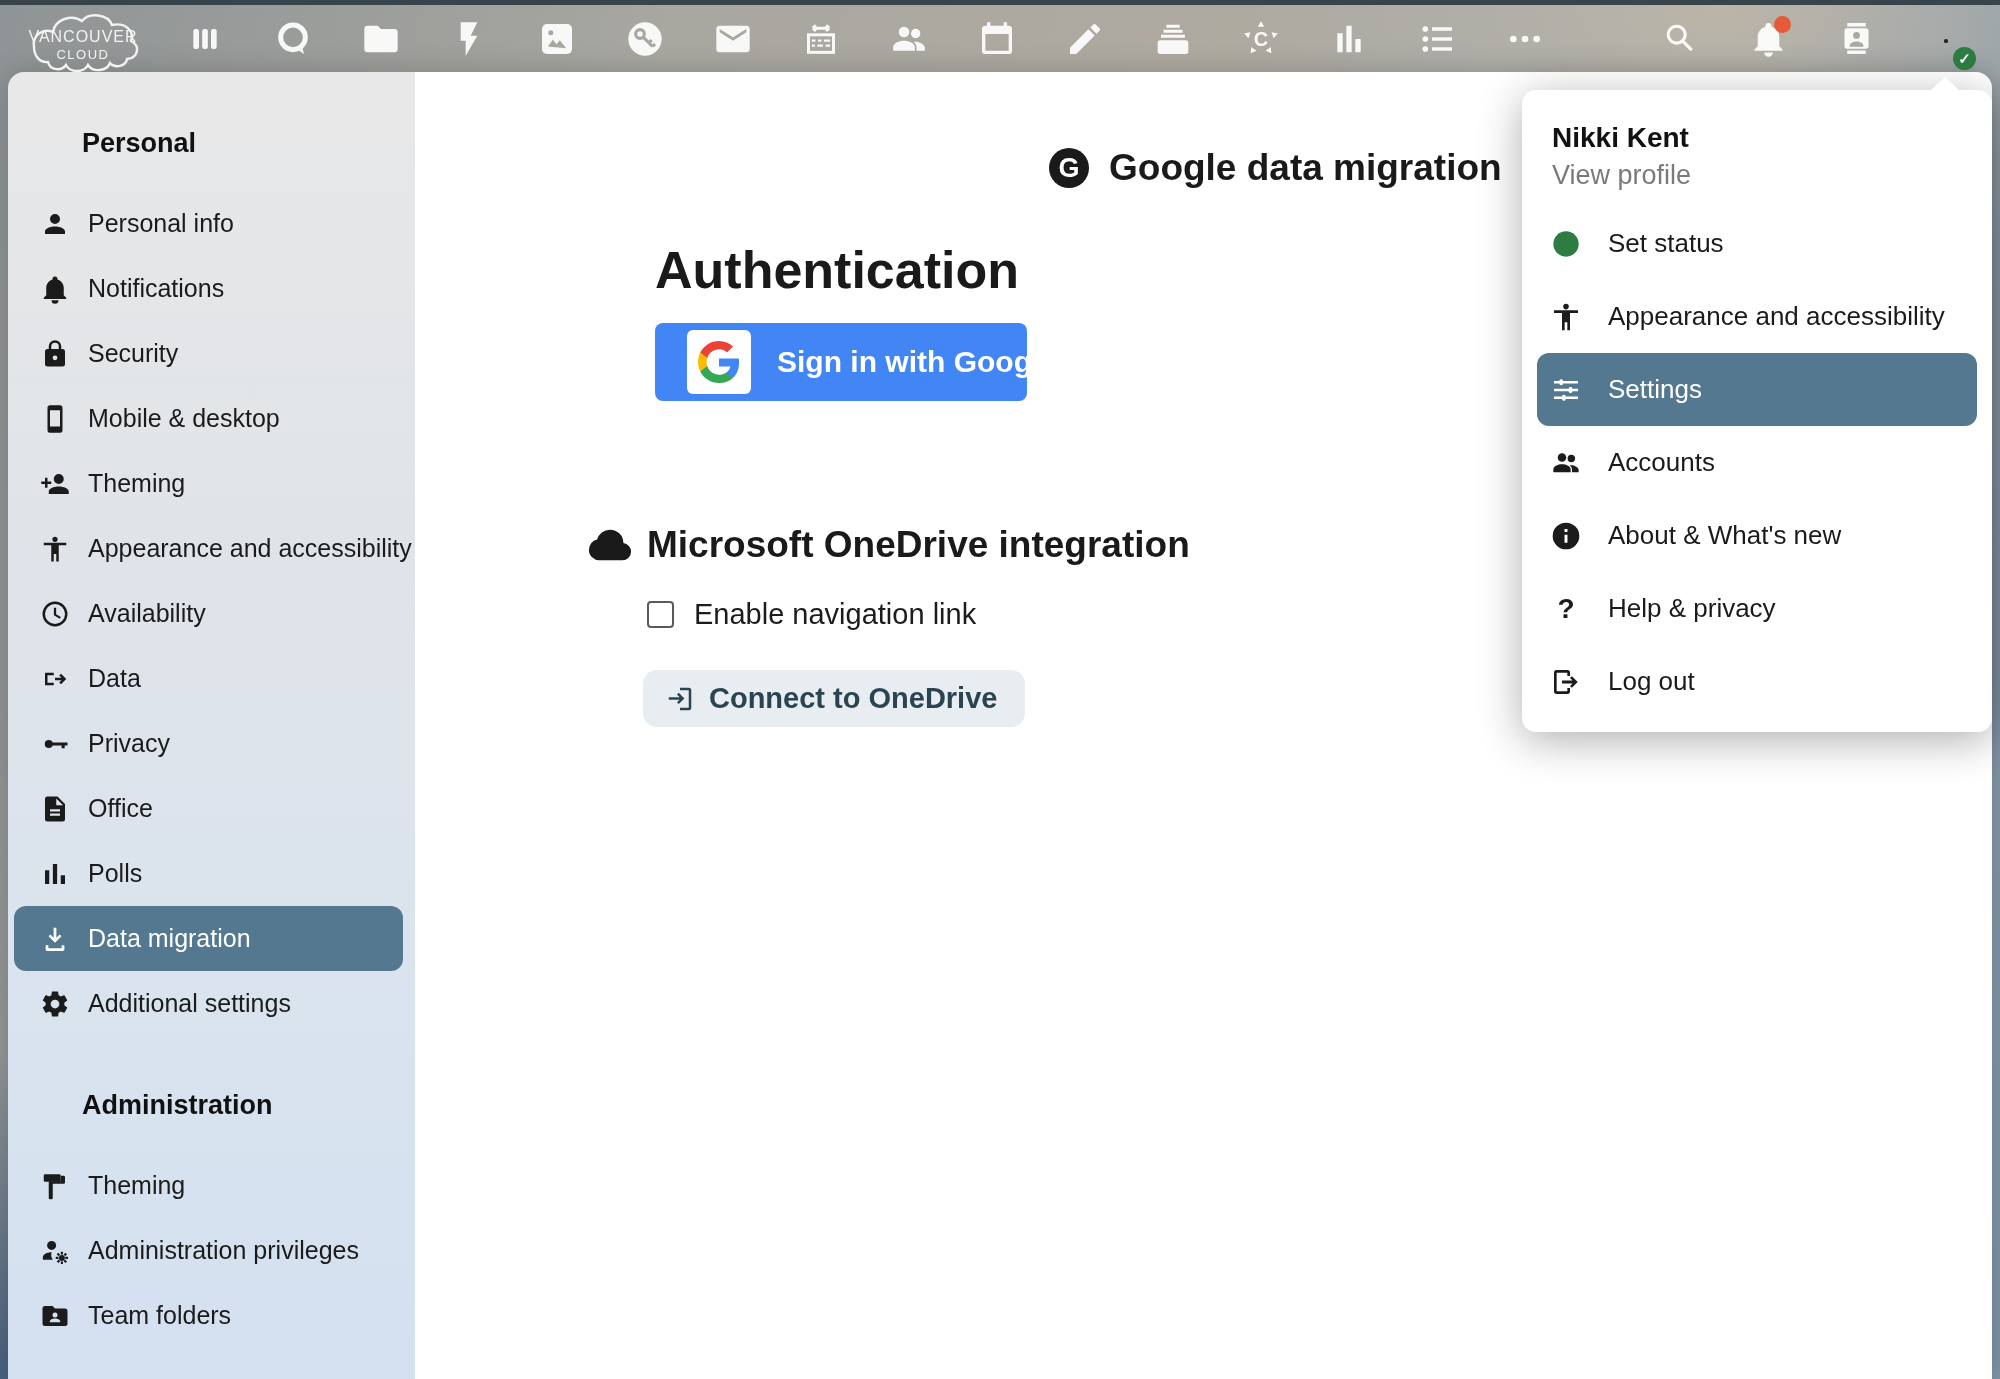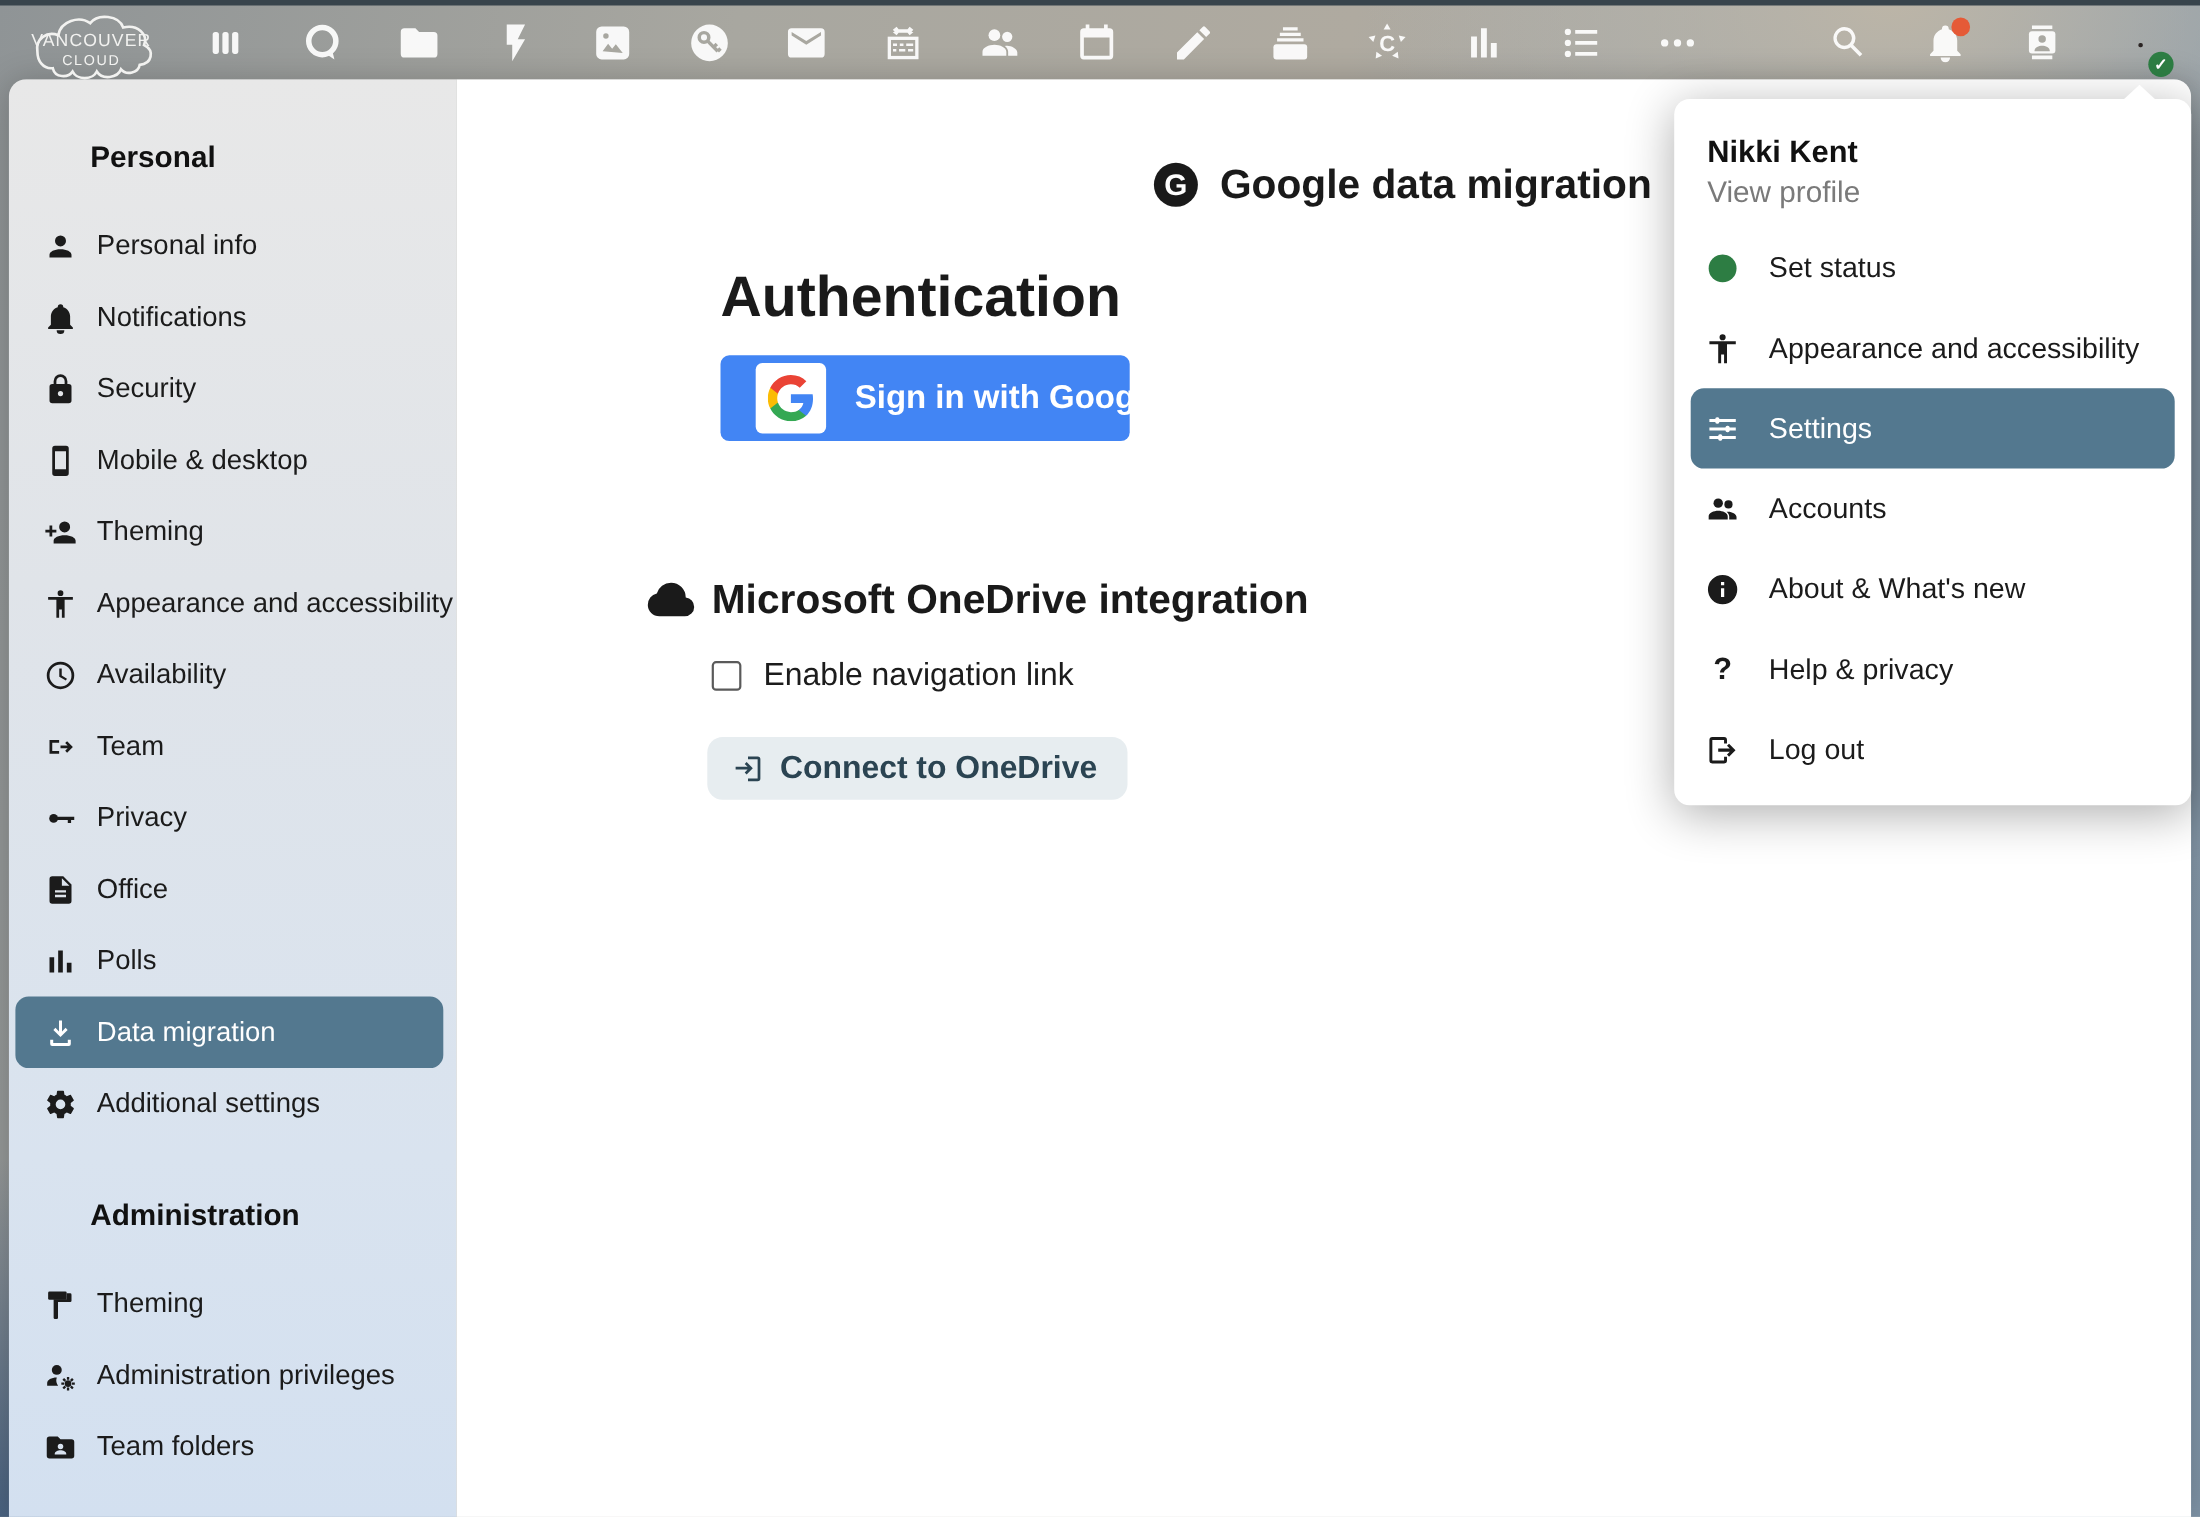--- a/index.html
+++ b/index.html
@@ -275,21 +275,21 @@
         <div class="nav-item">
           <svg class="ic" viewBox="0 0 24 24" fill="currentColor" aria-hidden="true">
             <path d="M12 2a10 10 0 1 1 0 20 10 10 0 0 1 0-20zm0 2a8 8 0 1 0 0 16 8 8 0 0 0 0-16zm.9 3v5.1l3.8 2.3-.8 1.3L11.1 13V7z"></path>
           </svg>
           <span>Availability</span>
         </div>
         <div class="nav-item">
           <svg class="ic" viewBox="0 0 24 24" fill="currentColor" aria-hidden="true">
             <path d="M4 7v10h7v-2H6V9h5V7H4zm8 4h5.2l-1.8-1.8 1.4-1.4L21 12l-4.2 4.2-1.4-1.4 1.8-1.8H12v-2z"></path>
           </svg>
-          <span>Team</span>
+          <span>Data</span>
         </div>
         <div class="nav-item">
           <svg class="ic" viewBox="0 0 24 24" fill="currentColor" aria-hidden="true">
             <circle cx="7" cy="12" r="3.2"></circle>
             <path d="M9.5 10.8H22v2.4h-2.3v2.2h-2.4v-2.2H9.5z"></path>
           </svg>
           <span>Privacy</span>
         </div>
         <div class="nav-item">
           <svg class="ic" viewBox="0 0 24 24" fill="currentColor" aria-hidden="true">

